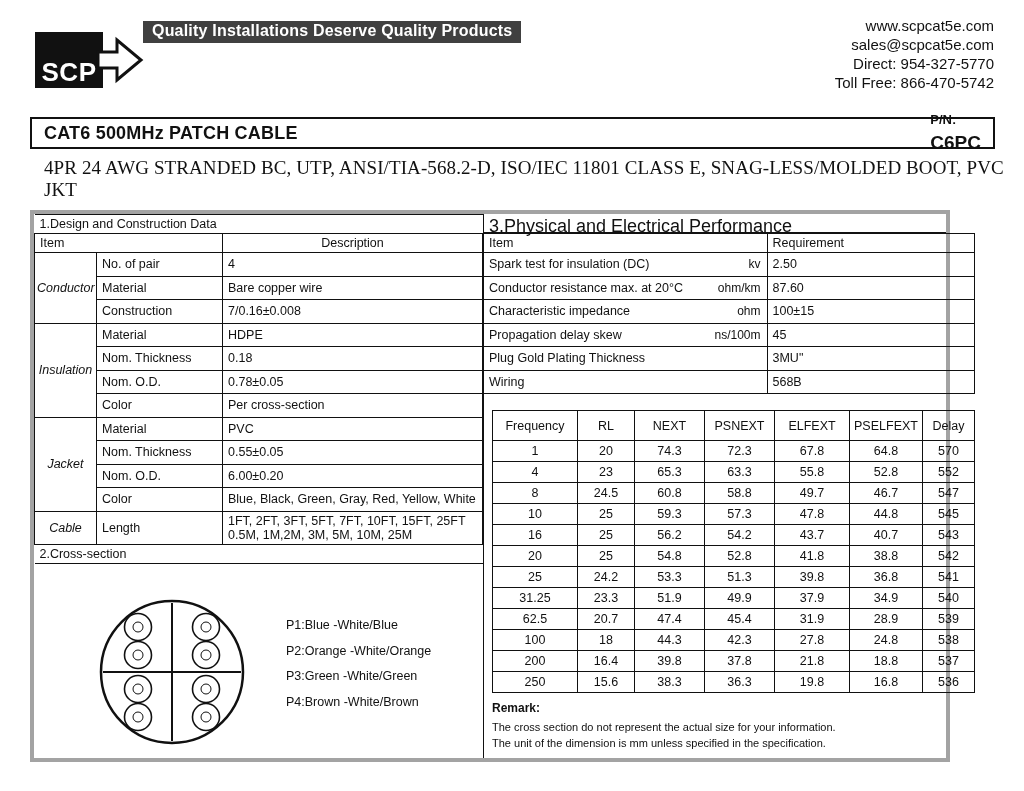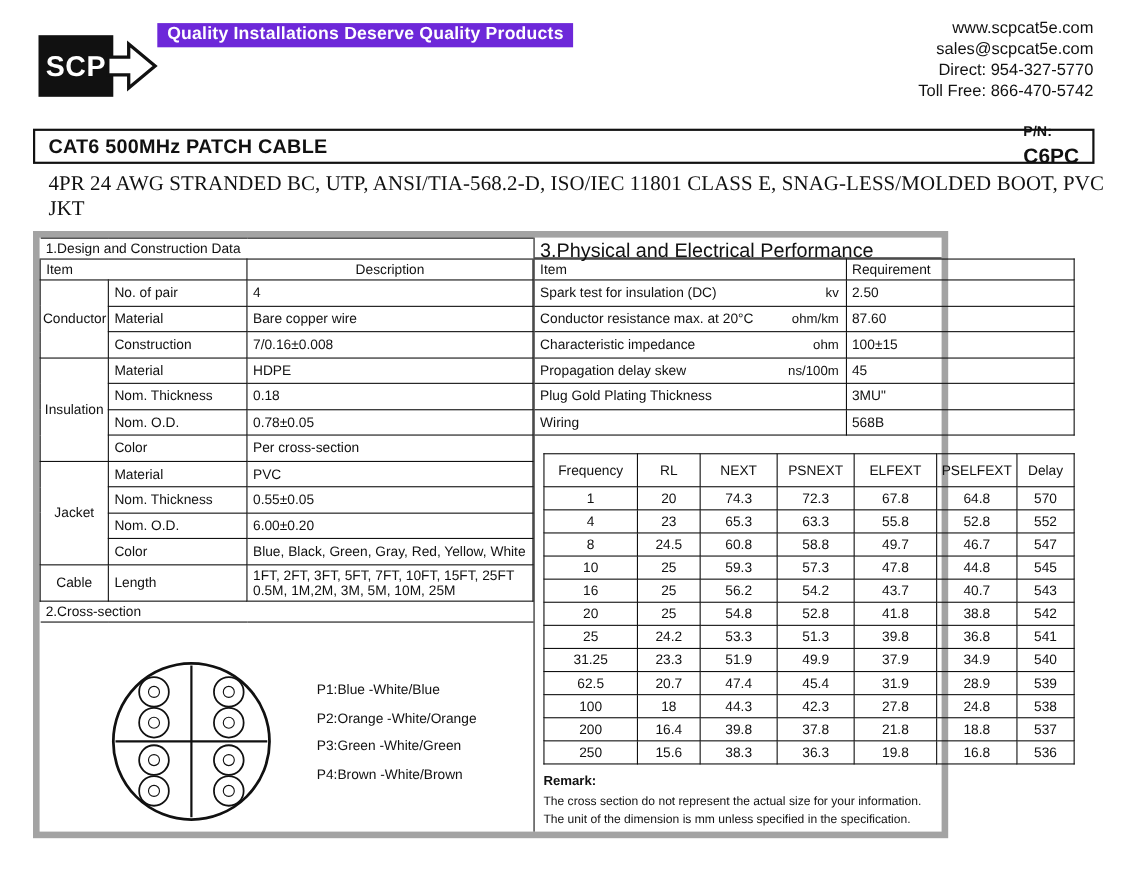--- a/index.html
+++ b/index.html
@@ -4,52 +4,52 @@
 <style>
   * { margin:0; padding:0; box-sizing:border-box; }
   html,body { background:#e8e8e8; }
   body { font-family:"Liberation Sans", sans-serif; color:#111; }
   .page { position:relative; width:1024px; height:791px; background:#fff; margin:0 auto; overflow:hidden; }
 
   
   .header { position:absolute; left:35px; top:14px; right:30px; height:96px; }
   .logo { position:absolute; left:0; top:18px; width:118px; height:58px; }
   .logo-box { position:absolute; left:0; top:0; width:68px; height:56px; background:#111; color:#fff;
-              display:flex; align-items:center; justify-content:center;
+              display:flex; align-items:flex-end; justify-content:center;
               font-size:26px; font-weight:700; letter-spacing:0.5px; }
   .logo-arrow { position:absolute; left:60px; top:0; }
   .brand-block { position:absolute; left:108px; top:6px; }
   .brand-name { font-size:29px; font-weight:700; letter-spacing:-0.8px; white-space:nowrap; }
   .reg { font-size:12px; vertical-align:super; font-weight:700; }
-  .tagline { margin-top:1px; display:inline-block; background:#6d28d9; color:#fff; font-size:16px;
+  .tagline { margin-top:1px; display:inline-block; background:#404040; color:#fff; font-size:16px;
              font-weight:700; padding:1px 9px 3px; letter-spacing:0.2px; white-space:nowrap;text-align:center; }
   .contact { position:absolute; right:0; top:2px; text-align:right; font-size:15px; line-height:19px; }
 
   
   .title-bar { position:absolute; left:30px; top:117px; width:965px; height:32px; border:2px solid #111;
                display:flex; align-items:center; justify-content:space-between; padding:0 12px; background:#fff; }
   .doc-title { font-size:18px; font-weight:700; letter-spacing:0.2px; }
   .pn { display:flex; align-items:baseline; gap:5px;flex-direction:column; }
   .pn-label { font-size:13px; font-weight:700; }
   .pn-value { font-size:19px; font-weight:700; }
   .subtitle { position:absolute; left:44px; top:157px; font-size:19px; letter-spacing:0.1px;font-family:Liberation Serif, serif; }
 
   
-  .main-box { position:absolute; left:30px; top:210px; width:832px; height:552px; border:6px solid #a3a3a3; background:#fff; }
+  .main-box { position:absolute; left:30px; top:210px; width:920px; height:552px; border:4px solid #a3a3a3; background:#fff; }
   .left-col { position:absolute; left:0; top:0; width:450px; height:100%; border-right:1px solid #111; }
   .right-col { position:absolute; left:450px; top:0; right:0; height:100%; }
 
   
   .design-table { border-collapse:collapse; width:100%; table-layout:fixed; }
   .design-table td { border:1px solid #111; font-size:12.5px; padding:2px 5px; vertical-align:middle; overflow:hidden; }
   .design-table tr.sect td { height:19px; border-left:none; border-right:none; }
   .design-table tr.hdr td { height:19px; }
   .design-table tr.r td { height:23.5px; }
   .design-table tr.cable td { height:33px; }
-  .design-table .grp { text-align:center; padding:2px 2px; }
+  .design-table .grp { text-align:center; padding:2px 2px;font-style:italic; }
   .design-table .c { text-align:center; }
   .design-table .val div { line-height:14px; }
 
   
   .xsec-svg { position:absolute; left:58px; top:378px; }
   .legend { position:absolute; left:252px; top:399px; font-size:12.5px; line-height:25.5px; white-space:nowrap; }
 
   
   .sect-row { height:19px; border-bottom:1px solid #111; font-size:18px; padding:2px 5px; }
   .phys-table { border-collapse:collapse; width:490px; table-layout:fixed; }

